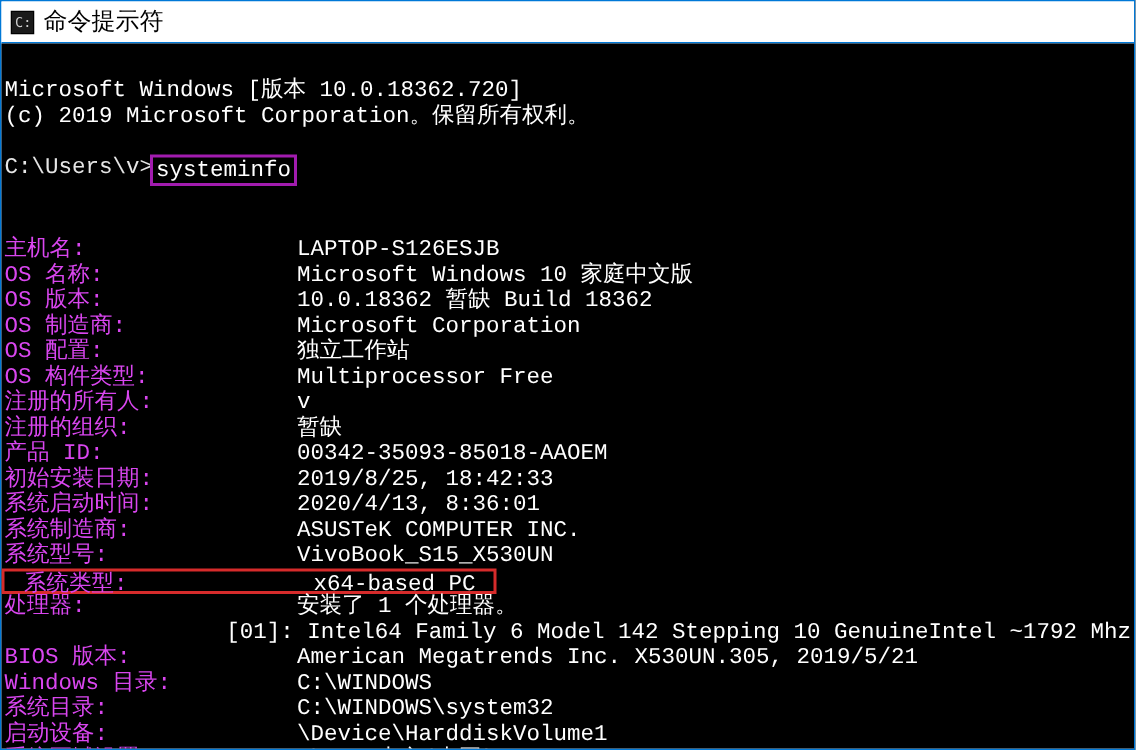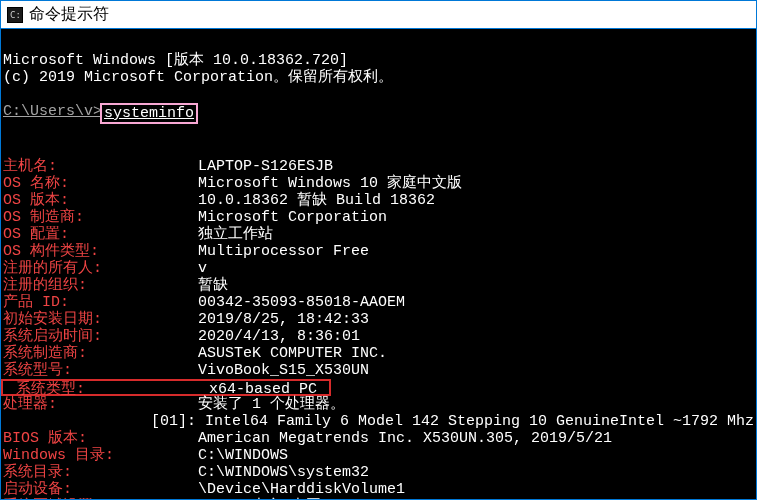--- a/index.html
+++ b/index.html
@@ -4,25 +4,25 @@
 <style>
   * { margin: 0; padding: 0; box-sizing: border-box; }
   html, body { width: 757px; height: 500px; overflow: hidden; font-family: "NSimSun", "SimSun", "Courier New", monospace; }
   .window { width: 757px; height: 500px; background: #fff; border: 1px solid #0078d7; display: flex; flex-direction: column; }
   .titlebar { height: 28px; background: #fff; border-bottom: 1px solid #0078d7; display: flex; align-items: center; padding: 0 6px; gap: 6px; }
   .title-icon { width: 16px; height: 16px; display: inline-flex; align-items: center; justify-content: center; }
   .title-icon svg { width: 16px; height: 16px; }
   .title-text { font-size: 16px; font-family: "Microsoft YaHei", sans-serif; color: #000; }
   .console { flex: 1; background: #000; color: #fff; font-size: 15px; line-height: 17px; padding: 6px 2px 0 2px; white-space: pre; letter-spacing: 0; position: relative; overflow: hidden; }
   .prompt-line { display: flex; align-items: flex-start; }
-  .prompt-prefix { color: #a3a3a3; text-decoration: underline; }
-  .red-box { border: 2px solid #f9a8d4; display: inline-block; padding: 0 2px; margin-left: -2px; text-decoration: underline; }
+  .prompt-prefix { color: #e5e5e5; }
+  .red-box { border: 2px solid #a21caf; display: inline-block; padding: 0 2px; margin-left: -2px; }
   .rows { margin-top: 17px; }
   .row { display: flex; height: 17px; }
-  .label { width: 152px; color: #ef4444; white-space: pre; }
+  .label { width: 152px; color: #d946ef; white-space: pre; }
   .value { color: #fff; white-space: pre; margin-left: 43px; }
   .row.boxed { border: 2px solid #d62b2b; margin-left: -2px; padding-left: 13px; width: fit-content; min-width: 330px; }
   .row.boxed .label { width: 150px; }
   .indent-row { display: flex; height: 17px; }
   .indent-row .spacer { width: 152px; }
 </style>
 </head>
 <body>
 
 <div class="window">

